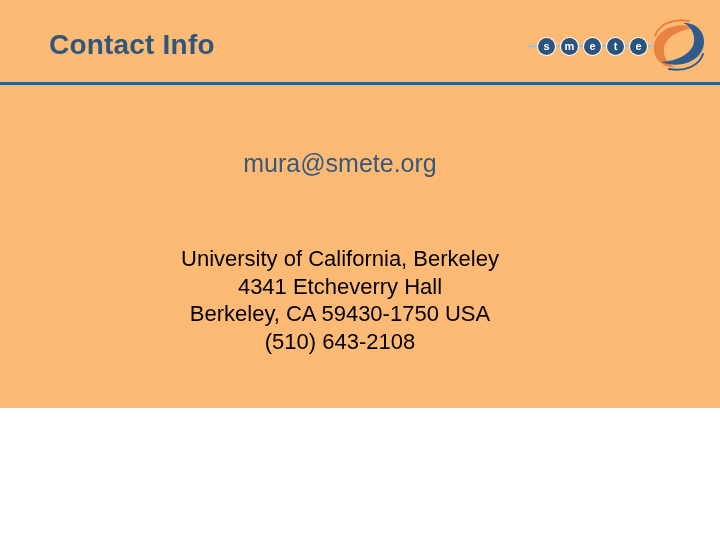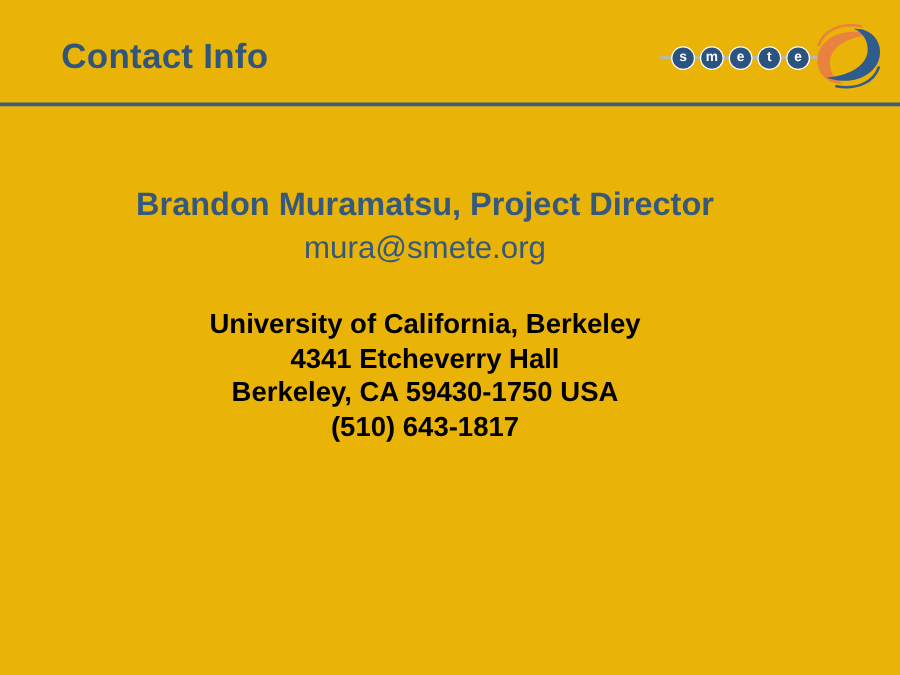--- a/index.html
+++ b/index.html
@@ -4,22 +4,22 @@
 <style>
   html, body {
     margin: 0;
     padding: 0;
     background: #ffffff;
     font-family: "Liberation Sans", "DejaVu Sans", sans-serif;
   }
   .slide {
     position: relative;
     width: 720px;
-    height: 540px;
-    background: #eab308;
+    height: 408px;
+    background: #fdba74;
     overflow: hidden;
   }
 
   
   .slide-title {
     position: absolute;
     left: 49px;
     top: 31px;
     font-size: 28px;
     font-weight: bold;
@@ -95,21 +95,20 @@
   .contact-address {
     position: absolute;
     left: 40px;
     top: 245px;
     width: 600px;
     text-align: center;
     color: #000000;
     font-size: 22px;
     line-height: 27.5px;
     white-space: nowrap;
-    font-weight: bold;
   }
 </style>
 </head>
 <body>
 
 <div class="slide">
 
   <div class="slide-title">Contact Info</div>
 
   <div class="logo-connector"></div>
@@ -126,24 +125,23 @@
     <path d="M58,40 C54,52 40,58 24,55" fill="none" stroke="#2f5c8c" stroke-width="2" stroke-linecap="round"></path>
 
     <path d="M52,14 C30,6 10,17 9,33 C8,45 18,54 30,53 C22,50 18,42 19,34 C21,22 36,15 52,14 Z" fill="#e8823f"></path>
 
     <path d="M16,48 C38,56 58,45 59,29 C60,17 50,8 38,9 C46,12 50,20 49,28 C47,40 32,47 16,48 Z" fill="#2f5c8c"></path>
   </svg>
 
   <div class="header-divider"></div>
 
   <div class="contact-primary">
-    <div class="contact-name">Brandon Muramatsu, Project Director</div>
     <div class="contact-email">mura@smete.org</div>
   </div>
 
   <div class="contact-address">
     <div>University of California, Berkeley</div>
     <div>4341 Etcheverry Hall</div>
     <div>Berkeley, CA 59430-1750 USA</div>
-    <div>(510) 643-1817</div>
+    <div>(510) 643-2108</div>
   </div>
 
 </div>
 
 </body></html>

